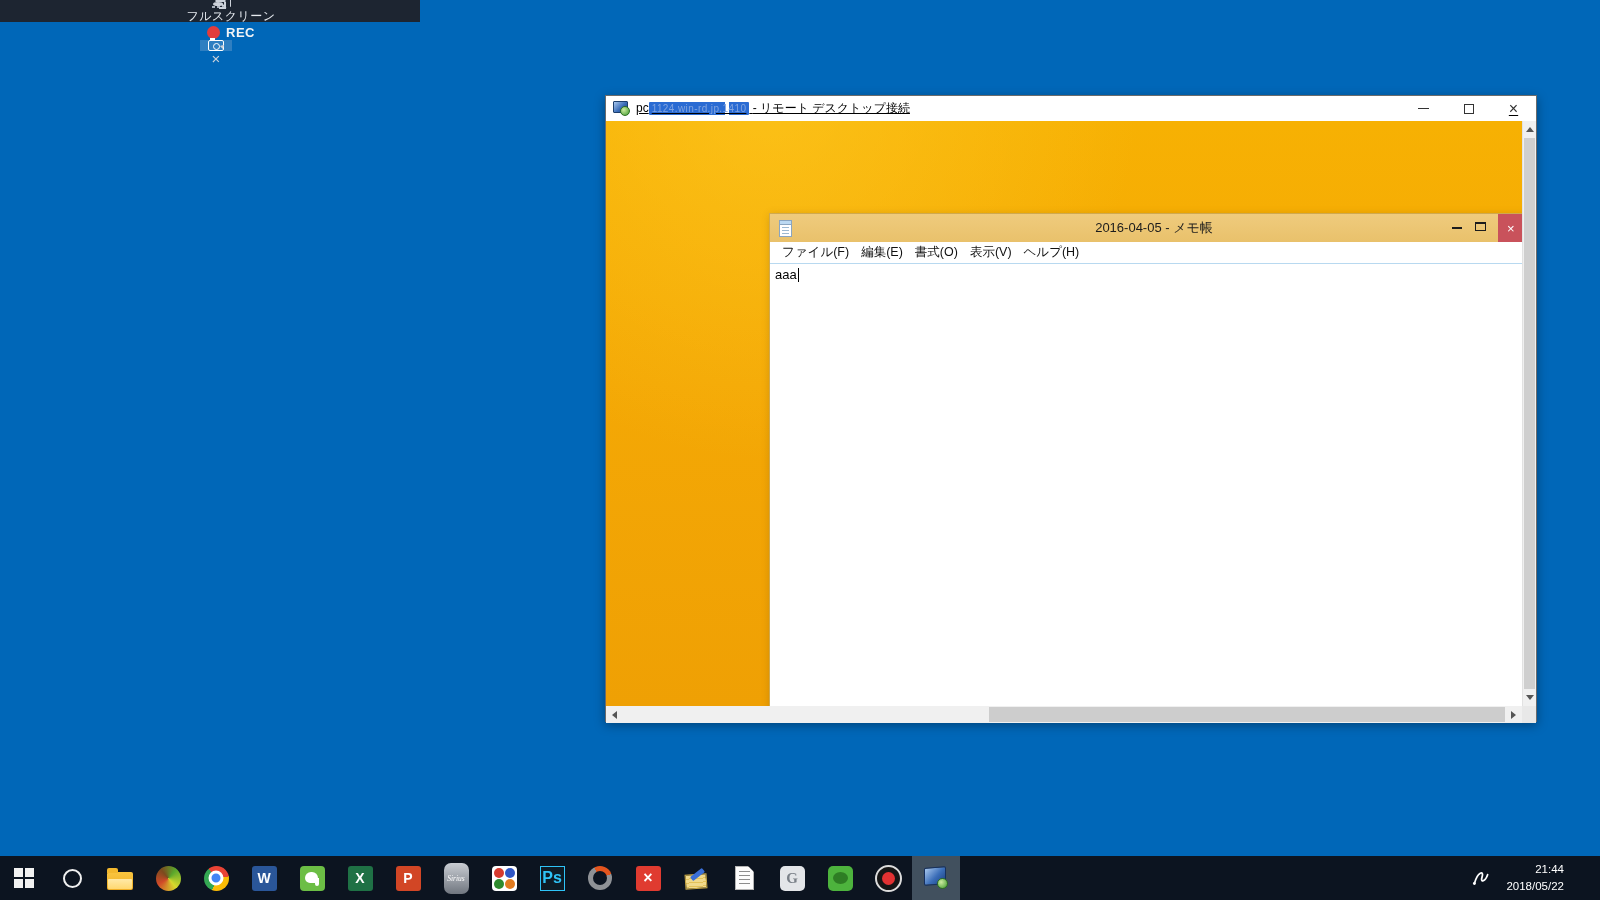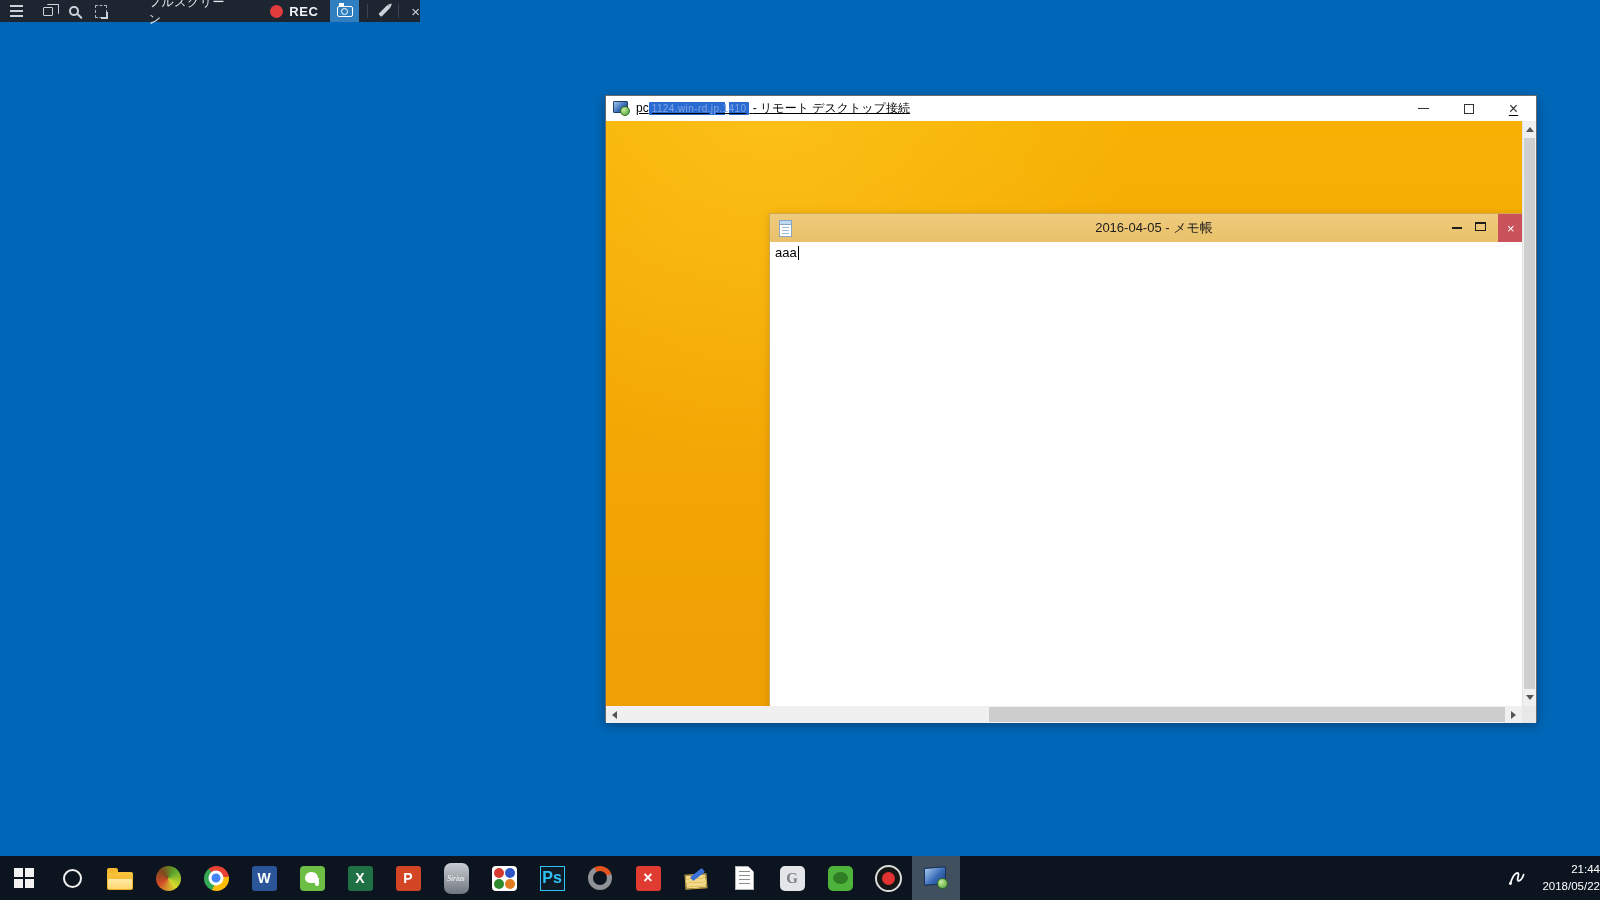--- a/index.html
+++ b/index.html
@@ -1,21 +1,21 @@
 <!DOCTYPE html>
 <html><head>
 <meta charset="utf-8">
 <style>
   * { margin:0; padding:0; box-sizing:border-box; }
   html,body { width:1600px; height:900px; overflow:hidden; }
   body { position:relative; background:#0067b8; font-family:"Liberation Sans",sans-serif; }
 
   
   .rec-toolbar { position:absolute; left:0; top:0; width:420px; height:22px;
-    background:#1d2531; display:flex; align-items:center; color:#ccd2da; }
+    background:#1d2531; display:flex; align-items:center; color:#ccd2da;flex-direction:column; }
   .tb-ic { display:flex; align-items:center; justify-content:center; }
   .hamb { width:15px; height:2px; background:#ccd2da; box-shadow:0 -5px 0 #ccd2da,0 5px 0 #ccd2da; margin-left:10px; }
   .restore { width:11px; height:9px; border:1.5px solid #ccd2da; border-radius:1px; position:relative; margin-left:20px; }
   .restore::before { content:''; position:absolute; top:-4px; left:3px; width:11px; height:9px;
     border-top:1.5px solid #ccd2da; border-right:1.5px solid #ccd2da; border-radius:1px; }
   .search { width:10px; height:10px; border:2px solid #ccd2da; border-radius:50%; position:relative; margin-left:16px; }
   .search::after { content:''; position:absolute; width:7px; height:2px; background:#ccd2da;
     transform:rotate(45deg); right:-6px; bottom:-3px; border-radius:1px; }
   .crop { width:13px; height:13px; border:1px dashed #aab2bd; position:relative; margin-left:16px; }
   .crop::after { content:''; position:absolute; right:-2px; bottom:-2px; width:5px; height:5px;
@@ -157,21 +157,21 @@
     display:flex; align-items:center; justify-content:center; }
   .recbtn i { width:13px; height:13px; border-radius:50%; background:#e23232; }
   .rdp-task-ico { width:26px; height:22px; position:relative; }
   .rdp-task-ico::before { content:''; position:absolute; inset:0 3px 4px 1px;
     background:linear-gradient(135deg,#a9c8ee 0%,#3a6db8 55%,#1c3f7e 100%); border:1px solid #16305e; border-radius:2px; transform:skewY(-4deg); }
   .rdp-task-ico::after { content:''; position:absolute; width:9px; height:9px; right:1px; bottom:0; border-radius:50%;
     background:radial-gradient(circle at 35% 35%,#cdeb9f,#3f9a2e); border:1px solid #2c6e20; }
 
   .tray { margin-left:auto; display:flex; align-items:center; height:100%; }
   .pen-ic { margin-right:14px; display:flex; align-items:center; }
-  .clock { text-align:right; color:#fff; font-size:11.5px; line-height:1.45; }
+  .clock { text-align:right; color:#fff; font-size:11.5px; line-height:1.45; padding-right:36px; }
 </style>
 </head>
 <body>
 
 <div style="position:absolute;inset:0;"></div>
 
 <div class="rec-toolbar">
   <span class="tb-ic hamb"></span>
   <span class="tb-ic restore"></span>
   <span class="tb-ic search"></span>
@@ -216,20 +216,27 @@
       <div class="notepad">
         <div class="np-titlebar">
           <span class="np-ico"></span>
           <span class="np-title">2016-04-05 - メモ帳</span>
           <span class="np-min"></span>
           <span class="np-max"></span>
           <span class="np-close">
               <span>×</span>
             </span>
         </div>
+        <div class="np-menubar">
+          <span>ファイル(F)</span>
+          <span>編集(E)</span>
+          <span>書式(O)</span>
+          <span>表示(V)</span>
+          <span>ヘルプ(H)</span>
+        </div>
         <div class="np-content">
           <span>aaa</span><span class="caret"></span>
         </div>
       </div>
 
     </div>
 
     <div class="vscroll">
       <span class="vs-up">
           <span class="tri-up"></span>

